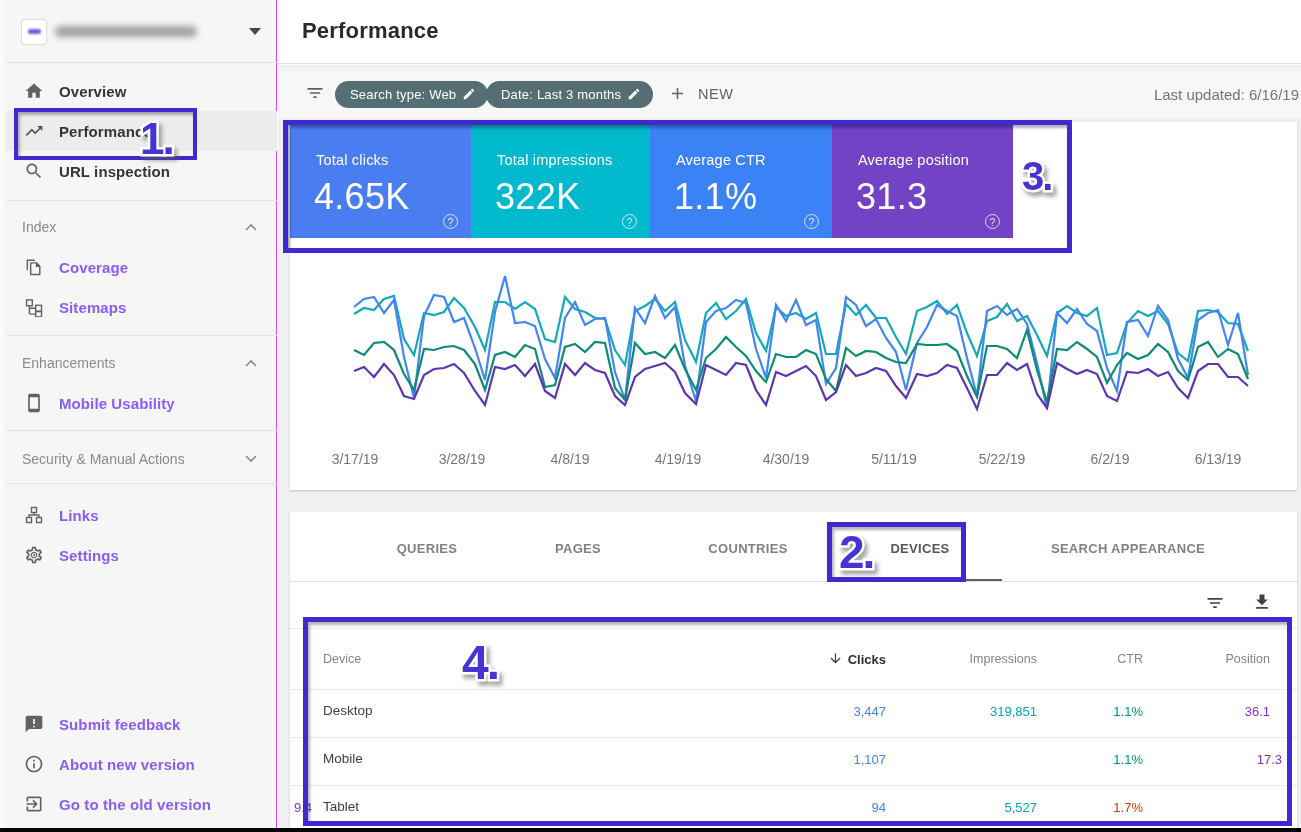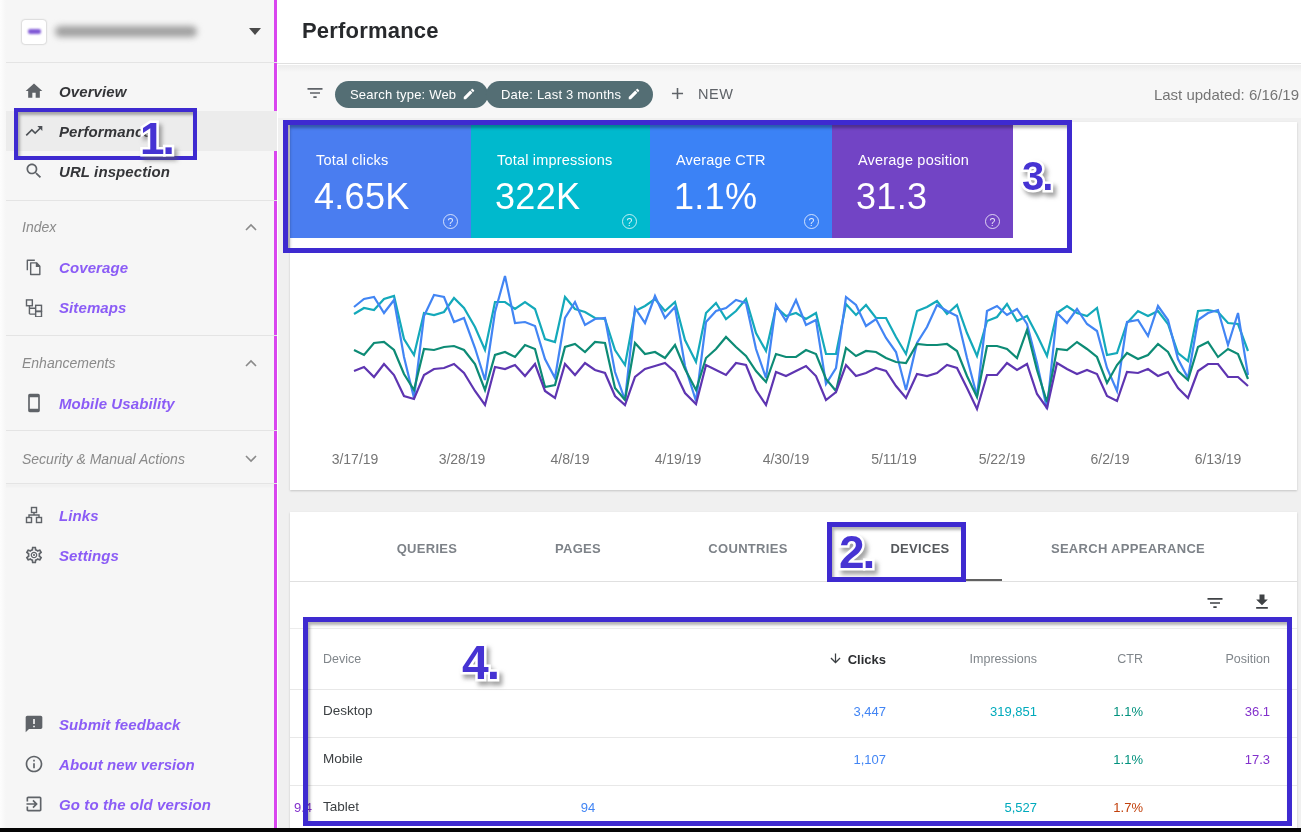--- a/index.html
+++ b/index.html
@@ -3,21 +3,21 @@
 <meta charset="utf-8">
 <style>
 * { margin:0; padding:0; box-sizing:border-box; }
 html,body { width:1301px; height:832px; overflow:hidden; background:#fff;
   font-family:"Liberation Sans", sans-serif; }
 .abs { position:absolute; }
 #stage { position:relative; width:1301px; height:832px; overflow:hidden; }
 
 
 #sidebar { position:absolute; left:0; top:0; width:277px; height:832px;
-  background:#f6f6f6; border-right:3px solid #d946ef;font-style:italic; }
+  background:#f6f6f6; border-right:1px solid #d946ef; }
 #sideedge { position:absolute; left:0; top:0; width:6px; height:832px;
   background:linear-gradient(90deg,#fdfdfd,#f6f6f6); }
 .navrow { position:absolute; left:0; width:277px; height:40px; }
 .navrow .ic { position:absolute; left:24px; top:50%; transform:translateY(-50%); width:20px; height:20px; }
 .navrow .lb { position:absolute; left:59px; top:50%; transform:translateY(-50%);
   font-size:15px; font-weight:700; color:#8b5cf6; letter-spacing:.1px; }
 .sechead { position:absolute; left:0; width:277px; height:32px; }
 .sechead .lb { position:absolute; left:22px; top:50%; transform:translateY(-50%);
   font-size:14px; color:#8a8a8a; }
 .sechead svg { position:absolute; right:20px; top:50%; transform:translateY(-50%); }
@@ -268,25 +268,25 @@
     <div class="abs" style="left:33px;top:191px;font-size:13.5px;color:#3c4043;">Desktop</div>
     <div class="abs" style="left:0;top:192px;width:596px;text-align:right;font-size:13px;color:#4285f4;">3,447</div>
     <div class="abs" style="left:0;top:192px;width:747px;text-align:right;font-size:13px;color:#00aabc;">319,851</div>
     <div class="abs" style="left:0;top:192px;width:853px;text-align:right;font-size:13px;color:#00917d;">1.1%</div>
     <div class="abs" style="left:0;top:192px;width:980px;text-align:right;font-size:13px;color:#8331cc;">36.1</div>
     <div class="rowline" style="top:225px;"></div>
 
     <div class="abs" style="left:33px;top:239px;font-size:13.5px;color:#3c4043;">Mobile</div>
     <div class="abs" style="left:0;top:240px;width:596px;text-align:right;font-size:13px;color:#4285f4;">1,107</div>
     <div class="abs" style="left:0;top:240px;width:853px;text-align:right;font-size:13px;color:#00917d;">1.1%</div>
-    <div class="abs" style="left:0;top:240px;width:980px;text-align:right;font-size:13px;color:#8331cc;">17.3</div>
+    <div class="abs" style="left:12px;top:240px;width:980px;text-align:right;font-size:13px;color:#8331cc;">17.3</div>
     <div class="rowline" style="top:273px;"></div>
 
     <div class="abs" style="left:33px;top:287px;font-size:13.5px;color:#3c4043;">Tablet</div>
-    <div class="abs" style="left:0;top:288px;width:596px;text-align:center;font-size:13px;color:#4285f4;">94</div>
+    <div class="abs" style="left:0;top:288px;width:596px;text-align:right;font-size:13px;color:#4285f4;">94</div>
     <div class="abs" style="left:0;top:288px;width:747px;text-align:right;font-size:13px;color:#00aabc;">5,527</div>
     <div class="abs" style="left:0;top:288px;width:853px;text-align:right;font-size:13px;color:#c2410c;padding-left:44px;">1.7%</div>
     <div class="abs" style="left:4px;top:288px;width:980px;text-align:left;font-size:13px;color:#8331cc;">9.4</div>
   </div>
 
   <div class="ann" style="left:14px;top:108px;width:183px;height:52px;border-width:4px;"></div>
   <div class="ann" style="left:283px;top:120px;width:789px;height:133px;"></div>
   <div class="ann" style="left:827px;top:522px;width:139px;height:60px;"></div>
   <div class="ann" style="left:303px;top:617px;width:989px;height:209px;"></div>
   <svg class="annum" style="left:120px;top:100px;filter:drop-shadow(3px 4px 2px rgba(90,90,90,.55));" width="80" height="70">

